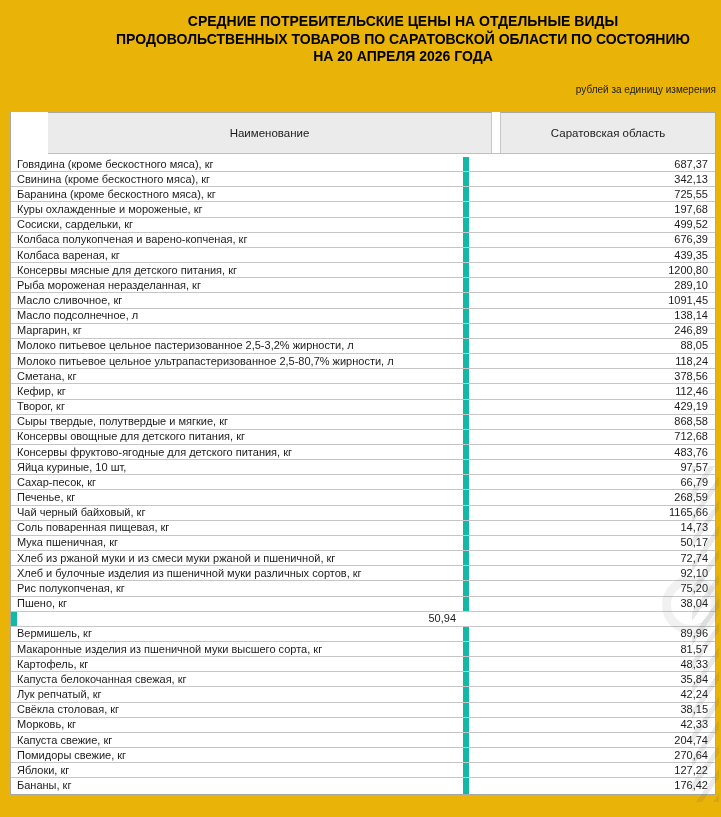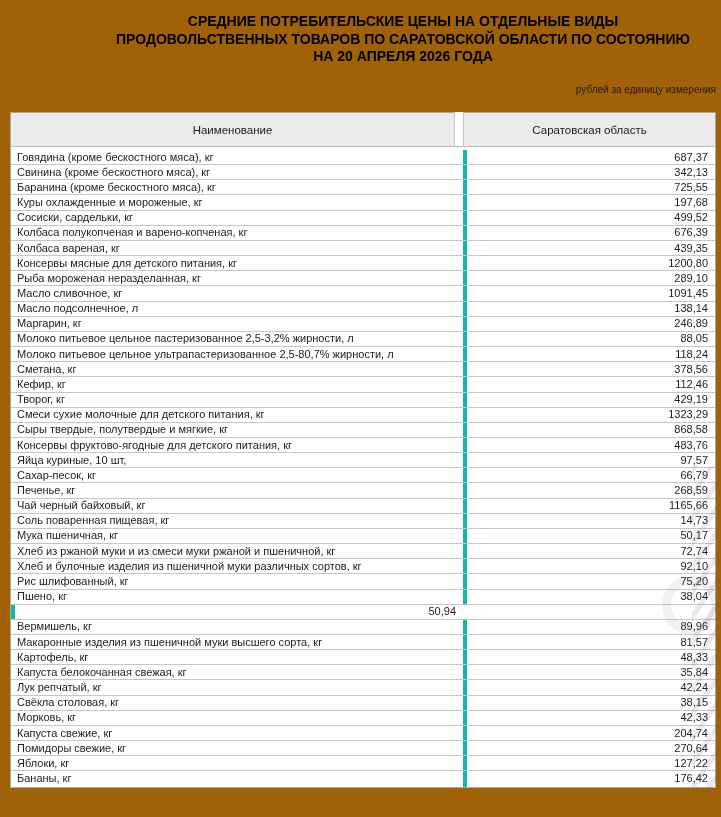--- a/index.html
+++ b/index.html
@@ -2,21 +2,21 @@
 <html><head>
 <meta charset="utf-8">
 <style>
   html, body { margin: 0; padding: 0; background: #ffffff; }
   * { box-sizing: border-box; }
 
   .page {
     position: relative;
     width: 721px;
     height: 817px;
-    background: #a16207;
+    background: #eab308;
     font-family: "Liberation Sans", sans-serif;
     color: #1c1c1c;
     overflow: hidden;
   }
 
   .doc-title {
     position: absolute;
     top: 13px;
     left: 88px;
     width: 630px;
@@ -41,22 +41,23 @@
     top: 112px;
     width: 706px;
     border: 1px solid #a8a8a8;
     border-top: none;
     background: #ffffff;
   }
 
   .thead {
     display: grid;
     grid-template-columns: 444px 8px 1fr;
-    height: 35px;
+    height: 42px;
     border-bottom: 1px solid #c0c0c0;
+    margin-left: 37px;
   }
   .th {
     background: #ebebeb;
     border-top: 1px solid #a8a8a8;
     display: flex;
     align-items: center;
     justify-content: center;
     font-size: 11.5px;
     color: #1c1c1c;
     white-space: nowrap;
@@ -81,21 +82,21 @@
     font-size: 11px;
     line-height: 13px;
     white-space: nowrap;
     overflow: hidden;
     color: #1c1c1c;
   }
   .cell-name  { padding-left: 6px; }
   .cell-value {
     justify-content: flex-end;
     padding-right: 7px;
-    border-left: 4px solid #14b8a6;
+    border-left: 6px solid #14b8a6;
     padding-left: 40px;
   }
 
   .watermark-stripes {
     position: absolute;
     left: 692px;
     top: 466px;
     width: 27px;
     height: 336px;
     background: repeating-linear-gradient(125deg,
@@ -213,30 +214,30 @@
   <div class="row">
     <div class="cell cell-name">Кефир, кг</div>
     <div class="cell cell-value">112,46</div>
   </div>
 
   <div class="row">
     <div class="cell cell-name">Творог, кг</div>
     <div class="cell cell-value">429,19</div>
   </div>
 
-  <div class="row">
-    <div class="cell cell-name">Смеси сухие молочные для детского питания, кг</div>
-    <div class="cell cell-value">1323,29</div>
-  </div>
 
   <div class="row">
     <div class="cell cell-name">Сыры твердые, полутвердые и мягкие, кг</div>
     <div class="cell cell-value">868,58</div>
   </div>
 
+  <div class="row">
+    <div class="cell cell-name">Консервы овощные для детского питания, кг</div>
+    <div class="cell cell-value">712,68</div>
+  </div>
 
   <div class="row">
     <div class="cell cell-name">Консервы фруктово-ягодные для детского питания, кг</div>
     <div class="cell cell-value">483,76</div>
   </div>
 
   <div class="row">
     <div class="cell cell-name">Яйца куриные, 10 шт,</div>
     <div class="cell cell-value">97,57</div>
   </div>
@@ -270,21 +271,21 @@
     <div class="cell cell-name">Хлеб из ржаной муки и из смеси муки ржаной и пшеничной, кг</div>
     <div class="cell cell-value">72,74</div>
   </div>
 
   <div class="row">
     <div class="cell cell-name">Хлеб и булочные изделия из пшеничной муки различных сортов, кг</div>
     <div class="cell cell-value">92,10</div>
   </div>
 
   <div class="row">
-    <div class="cell cell-name">Рис шлифованный, кг</div>
+    <div class="cell cell-name">Рис полукопченая, кг</div>
     <div class="cell cell-value">75,20</div>
   </div>
 
   <div class="row">
     <div class="cell cell-name">Пшено, кг</div>
     <div class="cell cell-value">38,04</div>
   </div>
 
   <div class="row">
     <div class="cell cell-value">50,94</div>

